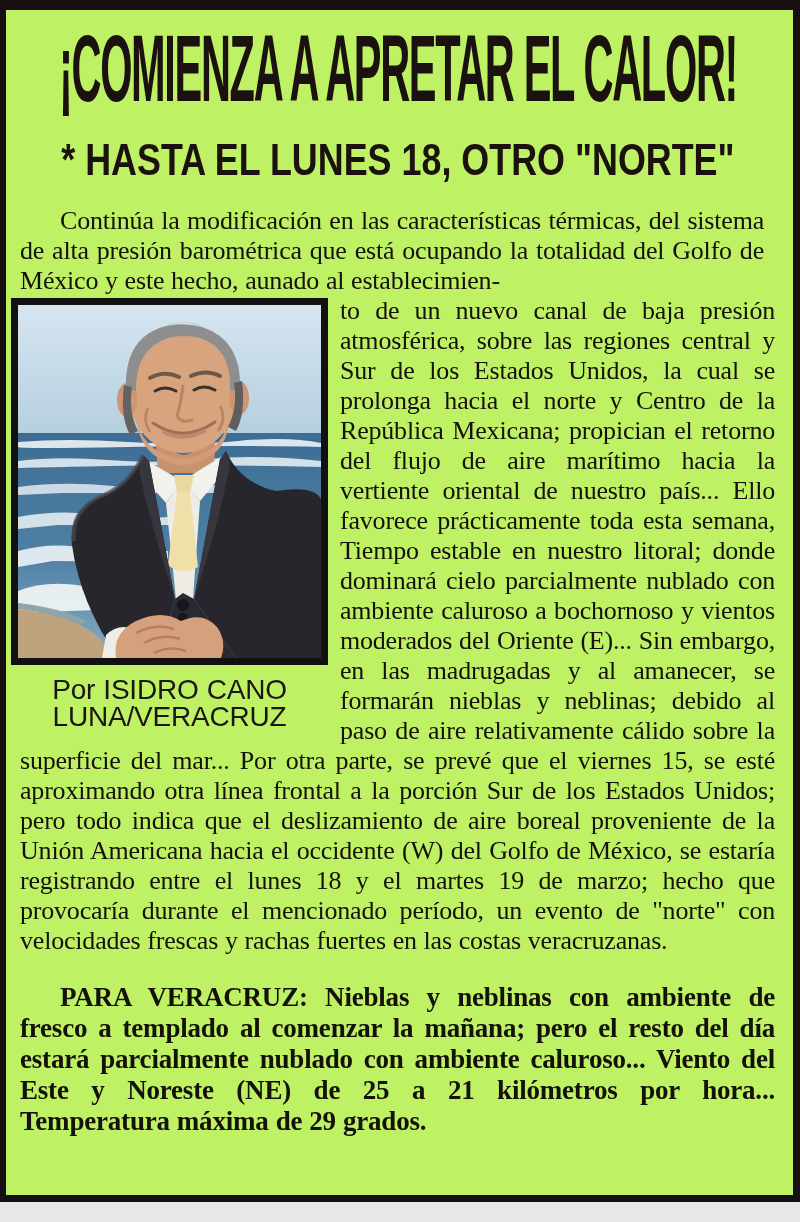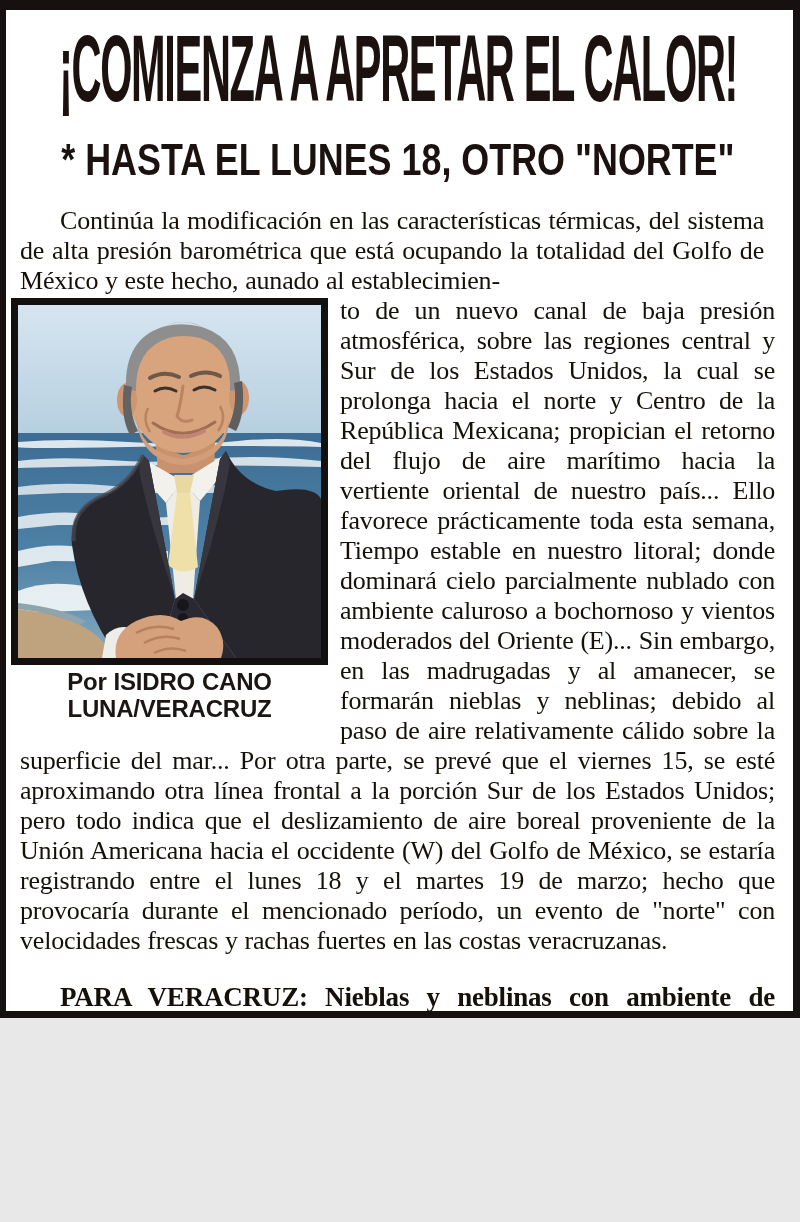--- a/index.html
+++ b/index.html
@@ -1,21 +1,21 @@
 <!DOCTYPE html>
 <html lang="es"><head>
 <meta charset="utf-8">
 <style>
   html,body{margin:0;padding:0;background:#e8e8e8;}
   .page{
     position:relative;
-    width:800px;height:1018px;
+    width:800px;height:1202px;
     margin:0 auto;
     box-sizing:border-box;
-    background:#ffffff;
+    background:#bef264;
     border-style:solid;
     border-color:#161110;
     border-width:10px 7px 7px 6px;
     overflow:hidden;
     font-family:"Liberation Serif", serif;
     color:#151009;
   }
   .inner{ padding:0 18px 0 14px; }
 
   
@@ -79,25 +79,25 @@
   .photo-frame{
     display:block;
     box-sizing:border-box;
     width:317px;height:367px;
     border:7px solid #121110;
     background:#bcd3e2;
   }
   .photo-frame svg{display:block;width:100%;height:100%;}
   .caption{
     display:block;
-    margin-top:3px;
+    margin-top:11px;
     text-align:center;
     font-family:"Liberation Sans", sans-serif;
-    font-weight:bold;
-    font-size:24px;
+    font-weight:normal;
+    font-size:28px;
     line-height:27px;
     color:#1b1513;
   }
   .caption span{display:block;}
 </style>
 </head>
 <body>
 
 <div class="page">
   <div class="inner">
@@ -197,17 +197,17 @@
               <path d="M118 328 Q136 318 156 324 M126 338 Q144 328 162 334 M136 348 Q152 340 168 346" stroke="#b97f5f" stroke-width="2.5" fill="none"></path>
             </svg>
           </span>
           <span class="caption">
             <span>Por ISIDRO CANO</span>
             <span>LUNA/VERACRUZ</span>
           </span>
         </span><span>to de un nuevo canal de baja presión atmosférica, sobre las regiones central y Sur de los Estados Unidos, la cual se prolonga hacia el norte y Centro de la República Mexicana; propician el retorno del flujo de aire marítimo hacia la vertiente oriental de nuestro país... Ello favorece prácticamente toda esta semana, Tiempo estable en nuestro litoral; donde dominará cielo parcialmente nublado con ambiente caluroso a bochornoso y vientos moderados del Oriente (E)... Sin embargo, en las madrugadas y al amanecer, se formarán nieblas y neblinas; debido al paso de aire relativamente cálido sobre la superficie del mar... Por otra parte, se prevé que el viernes 15, se esté aproximando otra línea frontal a la porción Sur de los Estados Unidos; pero todo indica que el deslizamiento de aire boreal proveniente de la Unión Americana hacia el occidente (W) del Golfo de México, se estaría registrando entre el lunes 18 y el martes 19 de marzo; hecho que provocaría durante el mencionado período, un evento de "norte" con velocidades frescas y rachas fuertes en las costas veracruzanas.</span>
       </div>
 
-      <p class="bodytext indent para-forecast"><span>PARA VERACRUZ: Nieblas y neblinas con ambiente de fresco a templado al comenzar la mañana; pero el resto del día estará parcialmente nublado con ambiente caluroso... Viento del Este y Noreste (NE) de 21 a 35 kilómetros por hora... Temperatura máxima de 29 grados.</span></p>
+      <p class="bodytext indent para-forecast"><span>PARA VERACRUZ: Nieblas y neblinas con ambiente de fresco a templado al comenzar la mañana; pero el resto del día estará parcialmente nublado con ambiente caluroso... Viento del Este y Noreste (NE) de 25 a 21 kilómetros por hora... Temperatura máxima de 29 grados.</span></p>
 
     </div>
   </div>
 </div>
 
 </body></html>

